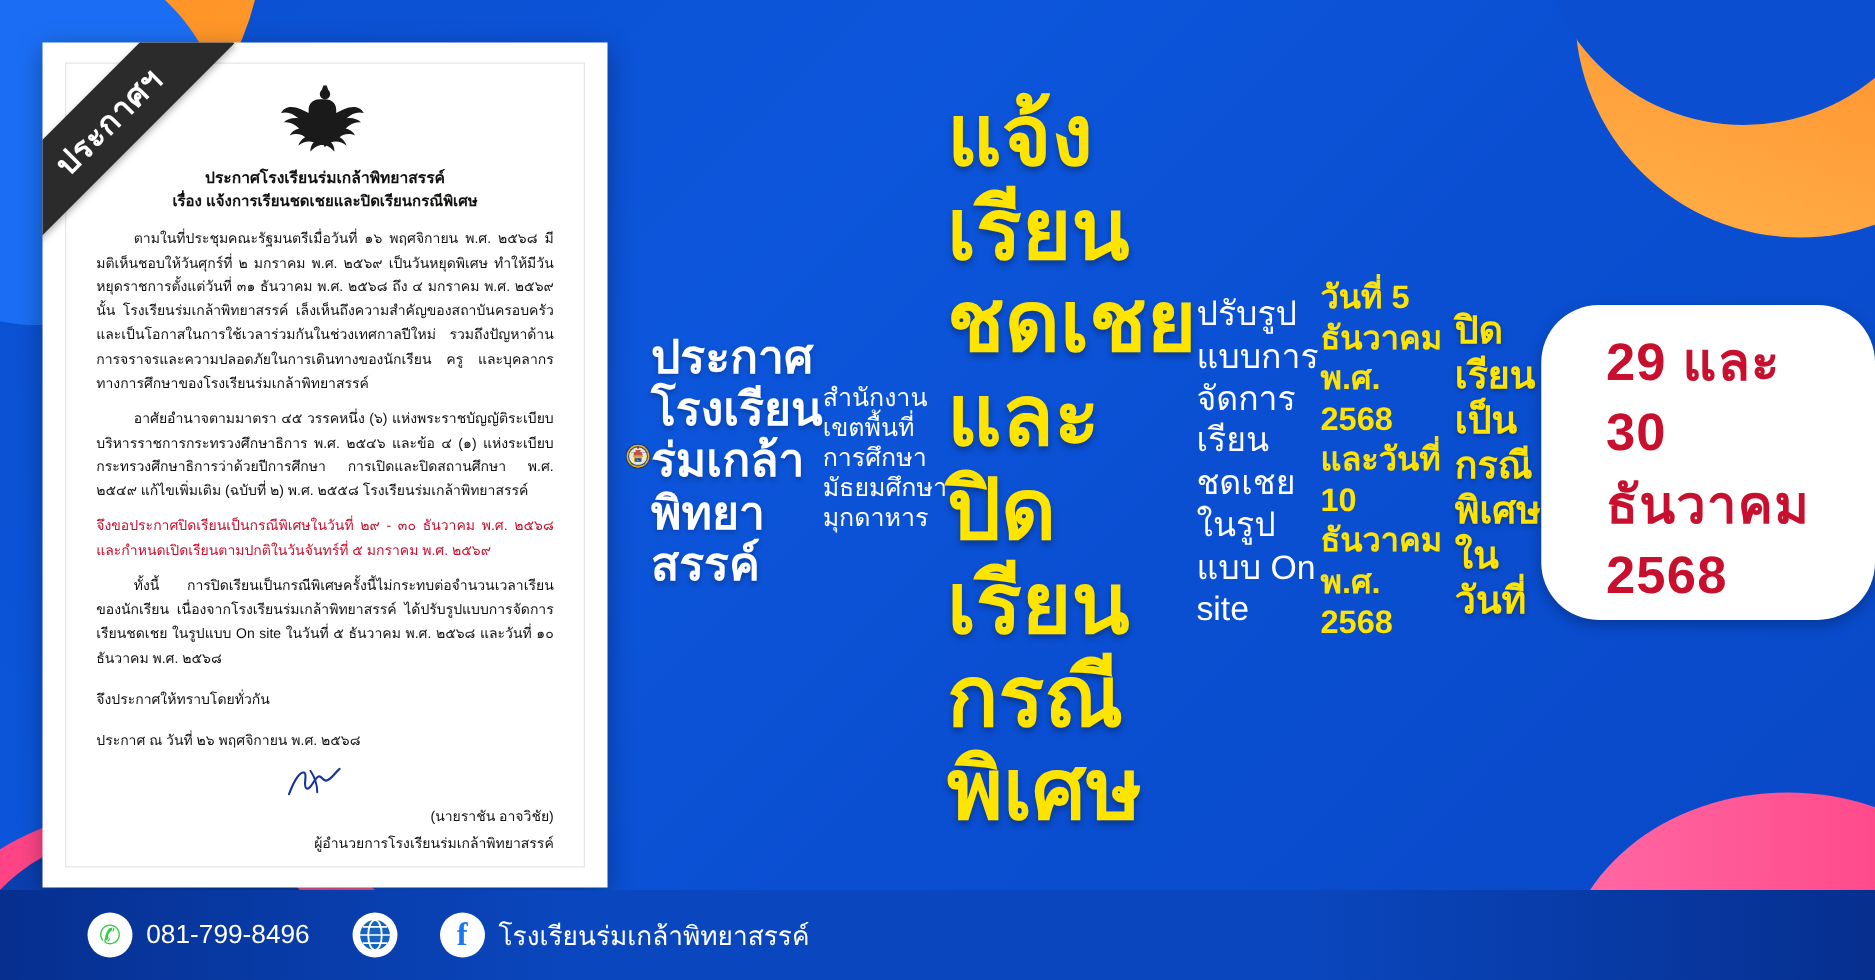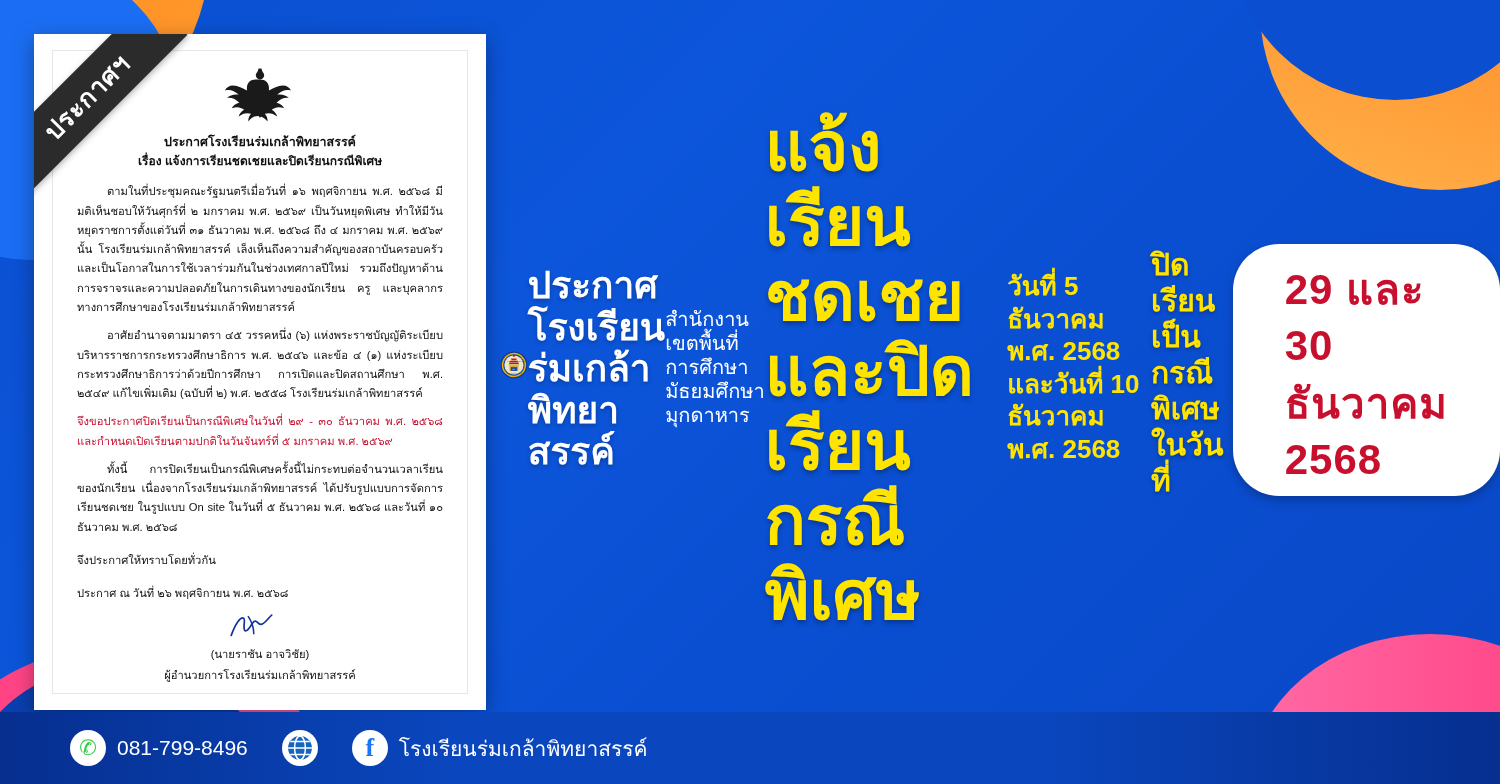--- a/index.html
+++ b/index.html
@@ -94,21 +94,21 @@
     box-shadow:0 2px 6px rgba(0,0,0,.3);
   }
   .garuda{
     width:84px;height:62px;margin:6px auto 4px;display:block;
   }
   .doc-h1{text-align:center;font-size:12.5px;font-weight:bold;line-height:1.55;margin:2px 0 0;}
   .doc-h2{text-align:center;font-size:12px;font-weight:bold;line-height:1.5;margin:0 0 12px;}
   .doc-p{font-size:11.2px;line-height:1.72;text-align:justify;margin:0 0 9px;text-indent:30px;}
   .doc-p.red{color:#c8102e;}
   .doc-center{text-align:left;font-size:11.2px;line-height:1.7;margin:14px 0 0;text-indent:0;}
-  .doc-sign{text-align:center;font-size:11.2px;line-height:1.7;margin:2px 0 0;}
+  .doc-sign{text-align:right;font-size:11.2px;line-height:1.7;margin:2px 0 0;}
   .sig{
     display:block;margin:6px auto 2px;width:70px;height:34px;
   }
 
   
   .right{
     position:absolute;left:500px;top:0;right:0;bottom:72px;
     z-index:5;
     display:flex;flex-direction:row;align-items:center;
     padding-top:18px;
@@ -208,20 +208,21 @@
       </g>
       <g fill="#123a8f" font-size="6" font-family="Liberation Sans, sans-serif">
         <text x="30" y="50">ร่มเกล้า</text>
         <text x="86" y="50">พิทยาสรรค์</text>
       </g>
     </svg>
 
     <div class="t-line1">ประกาศโรงเรียนร่มเกล้าพิทยาสรรค์</div>
     <div class="t-line2">สำนักงานเขตพื้นที่การศึกษามัธยมศึกษามุกดาหาร</div>
     <div class="t-head">แจ้งเรียนชดเชยและปิดเรียนกรณีพิเศษ</div>
+    <div class="t-sub1">ปรับรูปแบบการจัดการเรียนชดเชย  ในรูปแบบ  On  site</div>
     <div class="t-sub2">วันที่ 5 ธันวาคม พ.ศ. 2568 และวันที่ 10 ธันวาคม พ.ศ. 2568</div>
     <div class="t-sub3">ปิดเรียนเป็นกรณีพิเศษในวันที่</div>
     <div class="date-pill">29  และ  30  ธันวาคม  2568</div>
   </div>
 
   <div class="footer-bar">
 
     <div class="footer-item">
       <span class="fi-icon ic-phone">✆</span>
       <span>081-799-8496</span>

